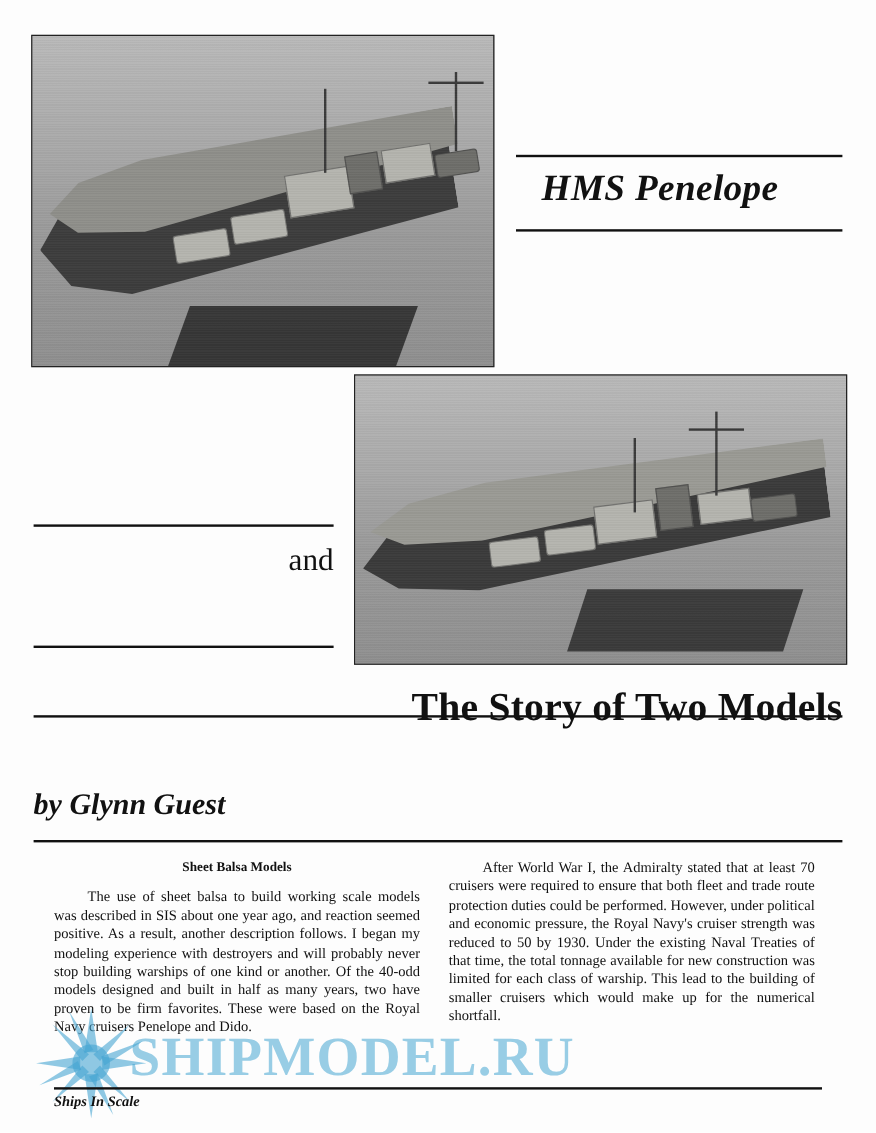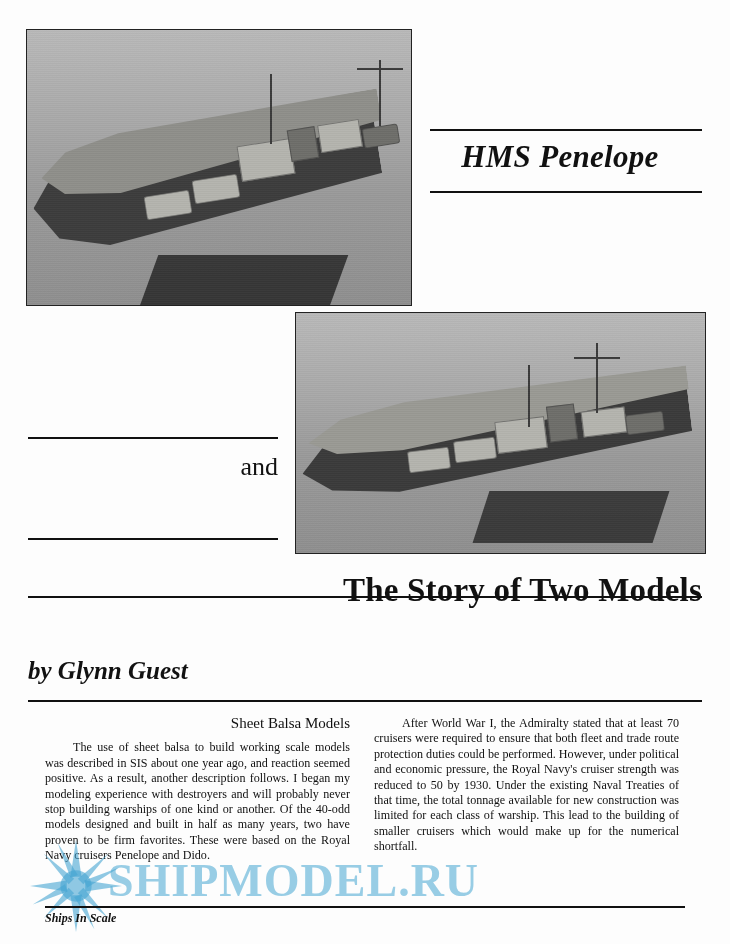--- a/index.html
+++ b/index.html
@@ -141,21 +141,21 @@
   .title-rule {
     position: absolute;
     background: #111;
     height: 2px;
   }
   #rule-penelope-top { left: 430px; top: 129px; width: 272px; }
   #rule-penelope-bot { left: 430px; top: 191px; width: 272px; }
 
   #title-penelope {
     position: absolute;
-    left: 424px;
+    left: 414px;
     top: 139px;
     width: 272px;
     text-align: center;
     font-style: italic;
     font-weight: bold;
     font-size: 31px;
     letter-spacing: .3px;
   }
 
   #rule-dido-top { left: 28px; top: 437px; width: 250px; }
@@ -210,23 +210,23 @@
     width: 305px;
     font-size: 12.1px;
     line-height: 15.4px;
     text-align: justify;
   }
   #col-left { left: 45px; }
   #col-right { left: 374px; }
 
   .col h3 {
     margin: 0 0 9px 0;
-    font-size: 15px;
-    font-weight: normal;
-    text-align: right;
+    font-size: 11px;
+    font-weight: bold;
+    text-align: center;
   }
   .col p {
     margin: 0;
     text-indent: 28px;
     hyphens: auto;
   }
 
   
   #footer-rule {
     position: absolute;

